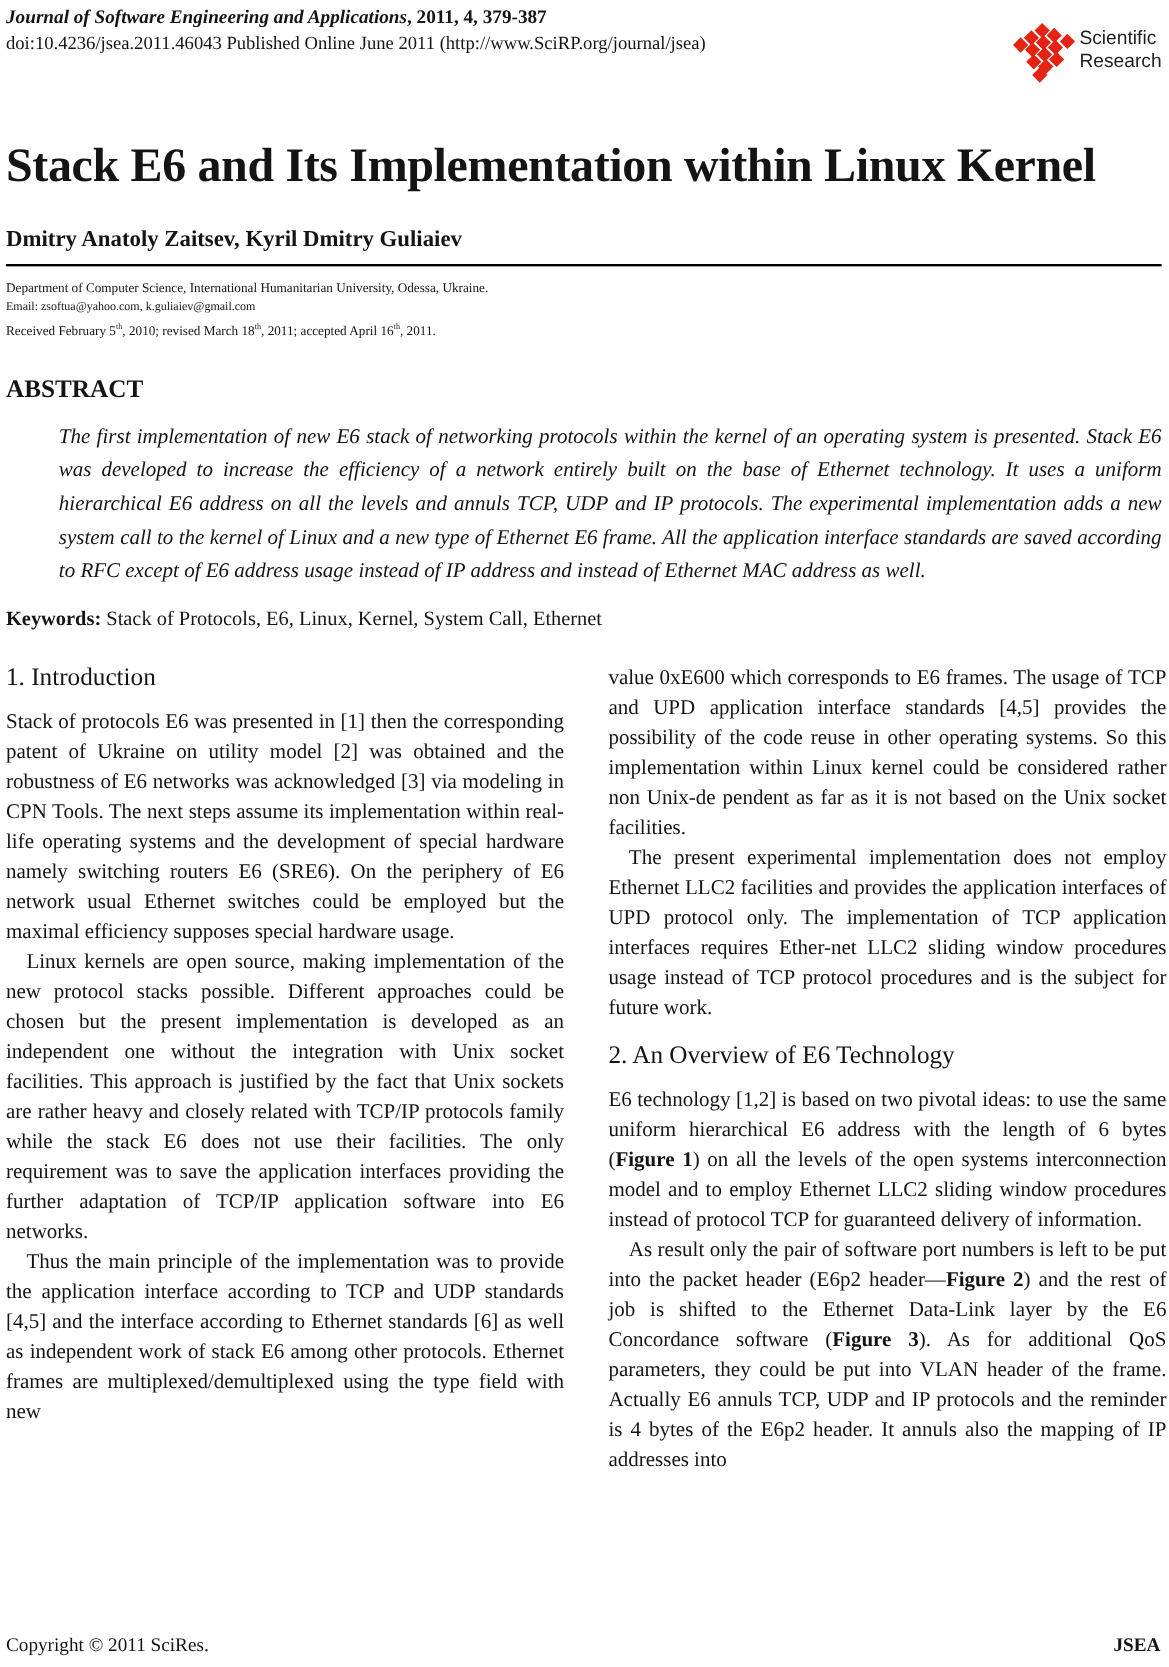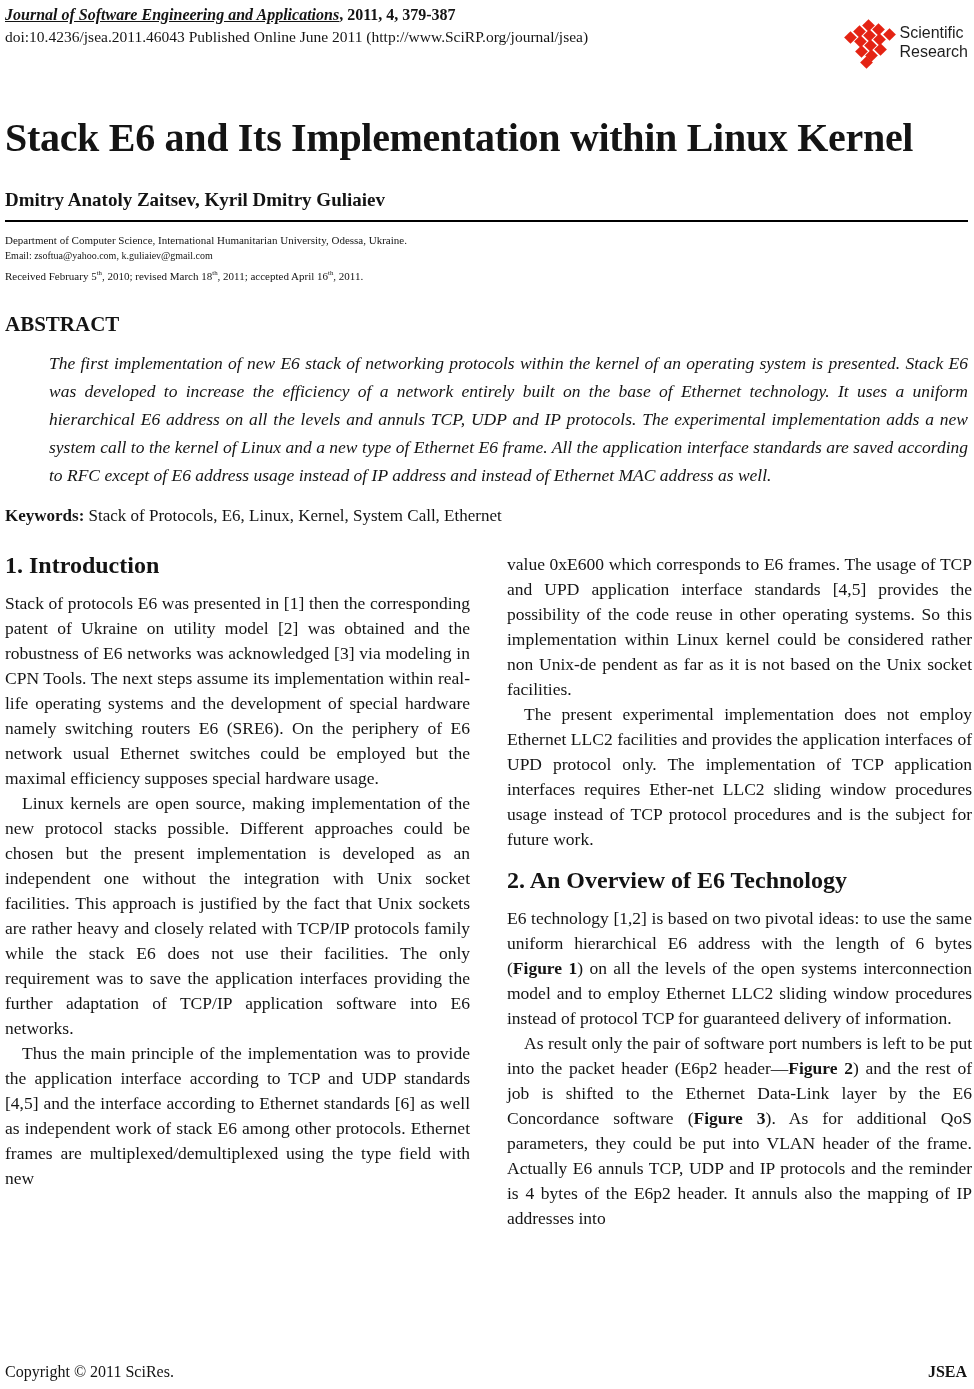--- a/index.html
+++ b/index.html
@@ -10,21 +10,21 @@
     color: #141414;
     font-family: "Liberation Serif", "DejaVu Serif", serif;
     position: relative;
     overflow: hidden;
   }
   .page { padding: 6px 6px 0 5px; position: relative; height: 100%; }
 
   
   header { display: flex; justify-content: space-between; align-items: flex-start; }
   .journal-line { font-size: 16px; white-space: nowrap; }
-  .jt { font-weight: bold; font-style: italic; text-decoration: underline; }
+  .jt { font-weight: bold; font-style: italic; }
   .ji { font-weight: bold; }
   .doi-line { font-size: 15.5px; margin-top: 4px; white-space: nowrap; }
 
   .logo { display: flex; align-items: flex-start; gap: 5px; margin-top: 15px; }
   .diamonds { position: relative; width: 55px; height: 46px; flex: 0 0 auto; }
   .diamond {
     position: absolute; width: 9px; height: 9px;
     background: var(--diamond, #e42313);
     transform: rotate(45deg);
   }
@@ -49,21 +49,21 @@
   .abs-text {
     font-size: 17.5px; font-style: italic; line-height: 28px;
     text-align: justify; margin-top: 12px; margin-left: 44px;
   }
   .keywords { font-size: 17px; margin-top: 17px; }
   .kw-label { font-weight: bold; }
 
   
   .columns { display: flex; gap: 37px; margin-top: 26px; }
   .col { width: 465px; flex: 0 0 465px; }
-  .col h2 { font-size: 24px; font-weight: bold; margin: 15px 0 12px 0; }
+  .col h2 { font-size: 21px; font-weight: normal; margin: 15px 0 12px 0; }
   .col h2:first-child { margin-top: 0; }
   .col p {
     font-size: 17.5px; line-height: 25px; margin: 0;
     text-align: justify;
   }
   .col p.indent { text-indent: 17px; }
   .b { font-weight: bold; }
 
   
   footer {

